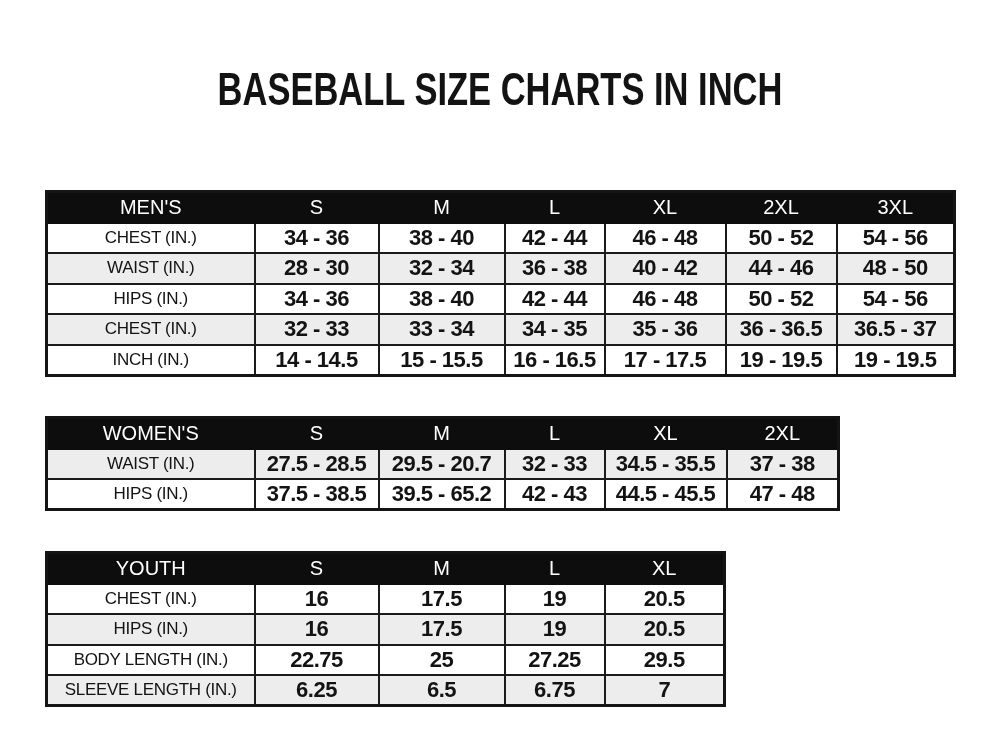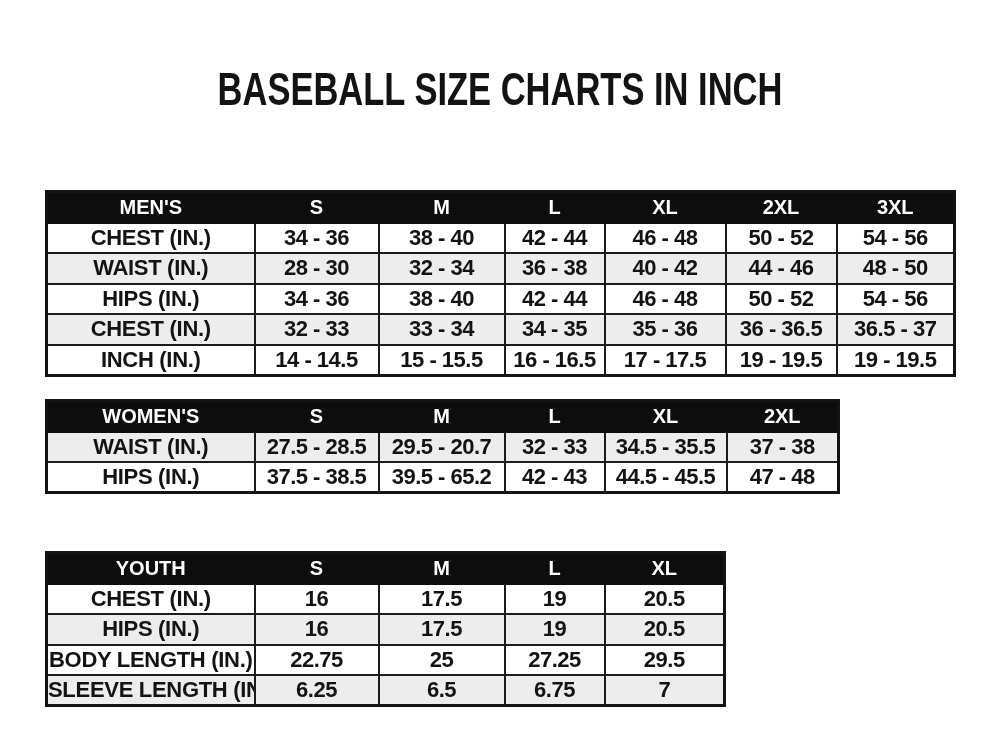--- a/index.html
+++ b/index.html
@@ -32,42 +32,42 @@
   }
   table.chart {
     position: absolute;
     left: 45px;
     border-collapse: collapse;
     table-layout: fixed;
     background: #ffffff;
     border: 3px solid #141414;
   }
   #mens   { top: 190px; width: 908px; }
-  #womens { top: 399px; width: 792px; border-radius: 28px; }
+  #womens { top: 416px; width: 792px; border-radius: 28px; }
   #youth  { top: 551px; width: 678px; }
   .chart th, .chart td {
     border: 2px solid #1b1b1b;
     padding: 0;
     text-align: center;
     vertical-align: middle;
     white-space: nowrap;
     overflow: hidden;
   }
   .chart thead tr { height: 31px; }
   .chart tbody tr { height: 30.5px; }
   th.hdr {
     background: #0d0d0d;
     color: #ffffff;
     font-size: 20px;
-    font-weight: 700;
+    font-weight: 400;
     border-color: #0d0d0d;
   }
   td.lbl {
-    font-size: 22px;
-    font-weight: 700;
+    font-size: 17px;
+    font-weight: 400;
     color: #131313;
     letter-spacing: -0.3px;
     background: #ffffff;
   }
   td.val {
     font-size: 22px;
     font-weight: 700;
     color: #131313;
     letter-spacing: -0.5px;
     background: #ffffff;

